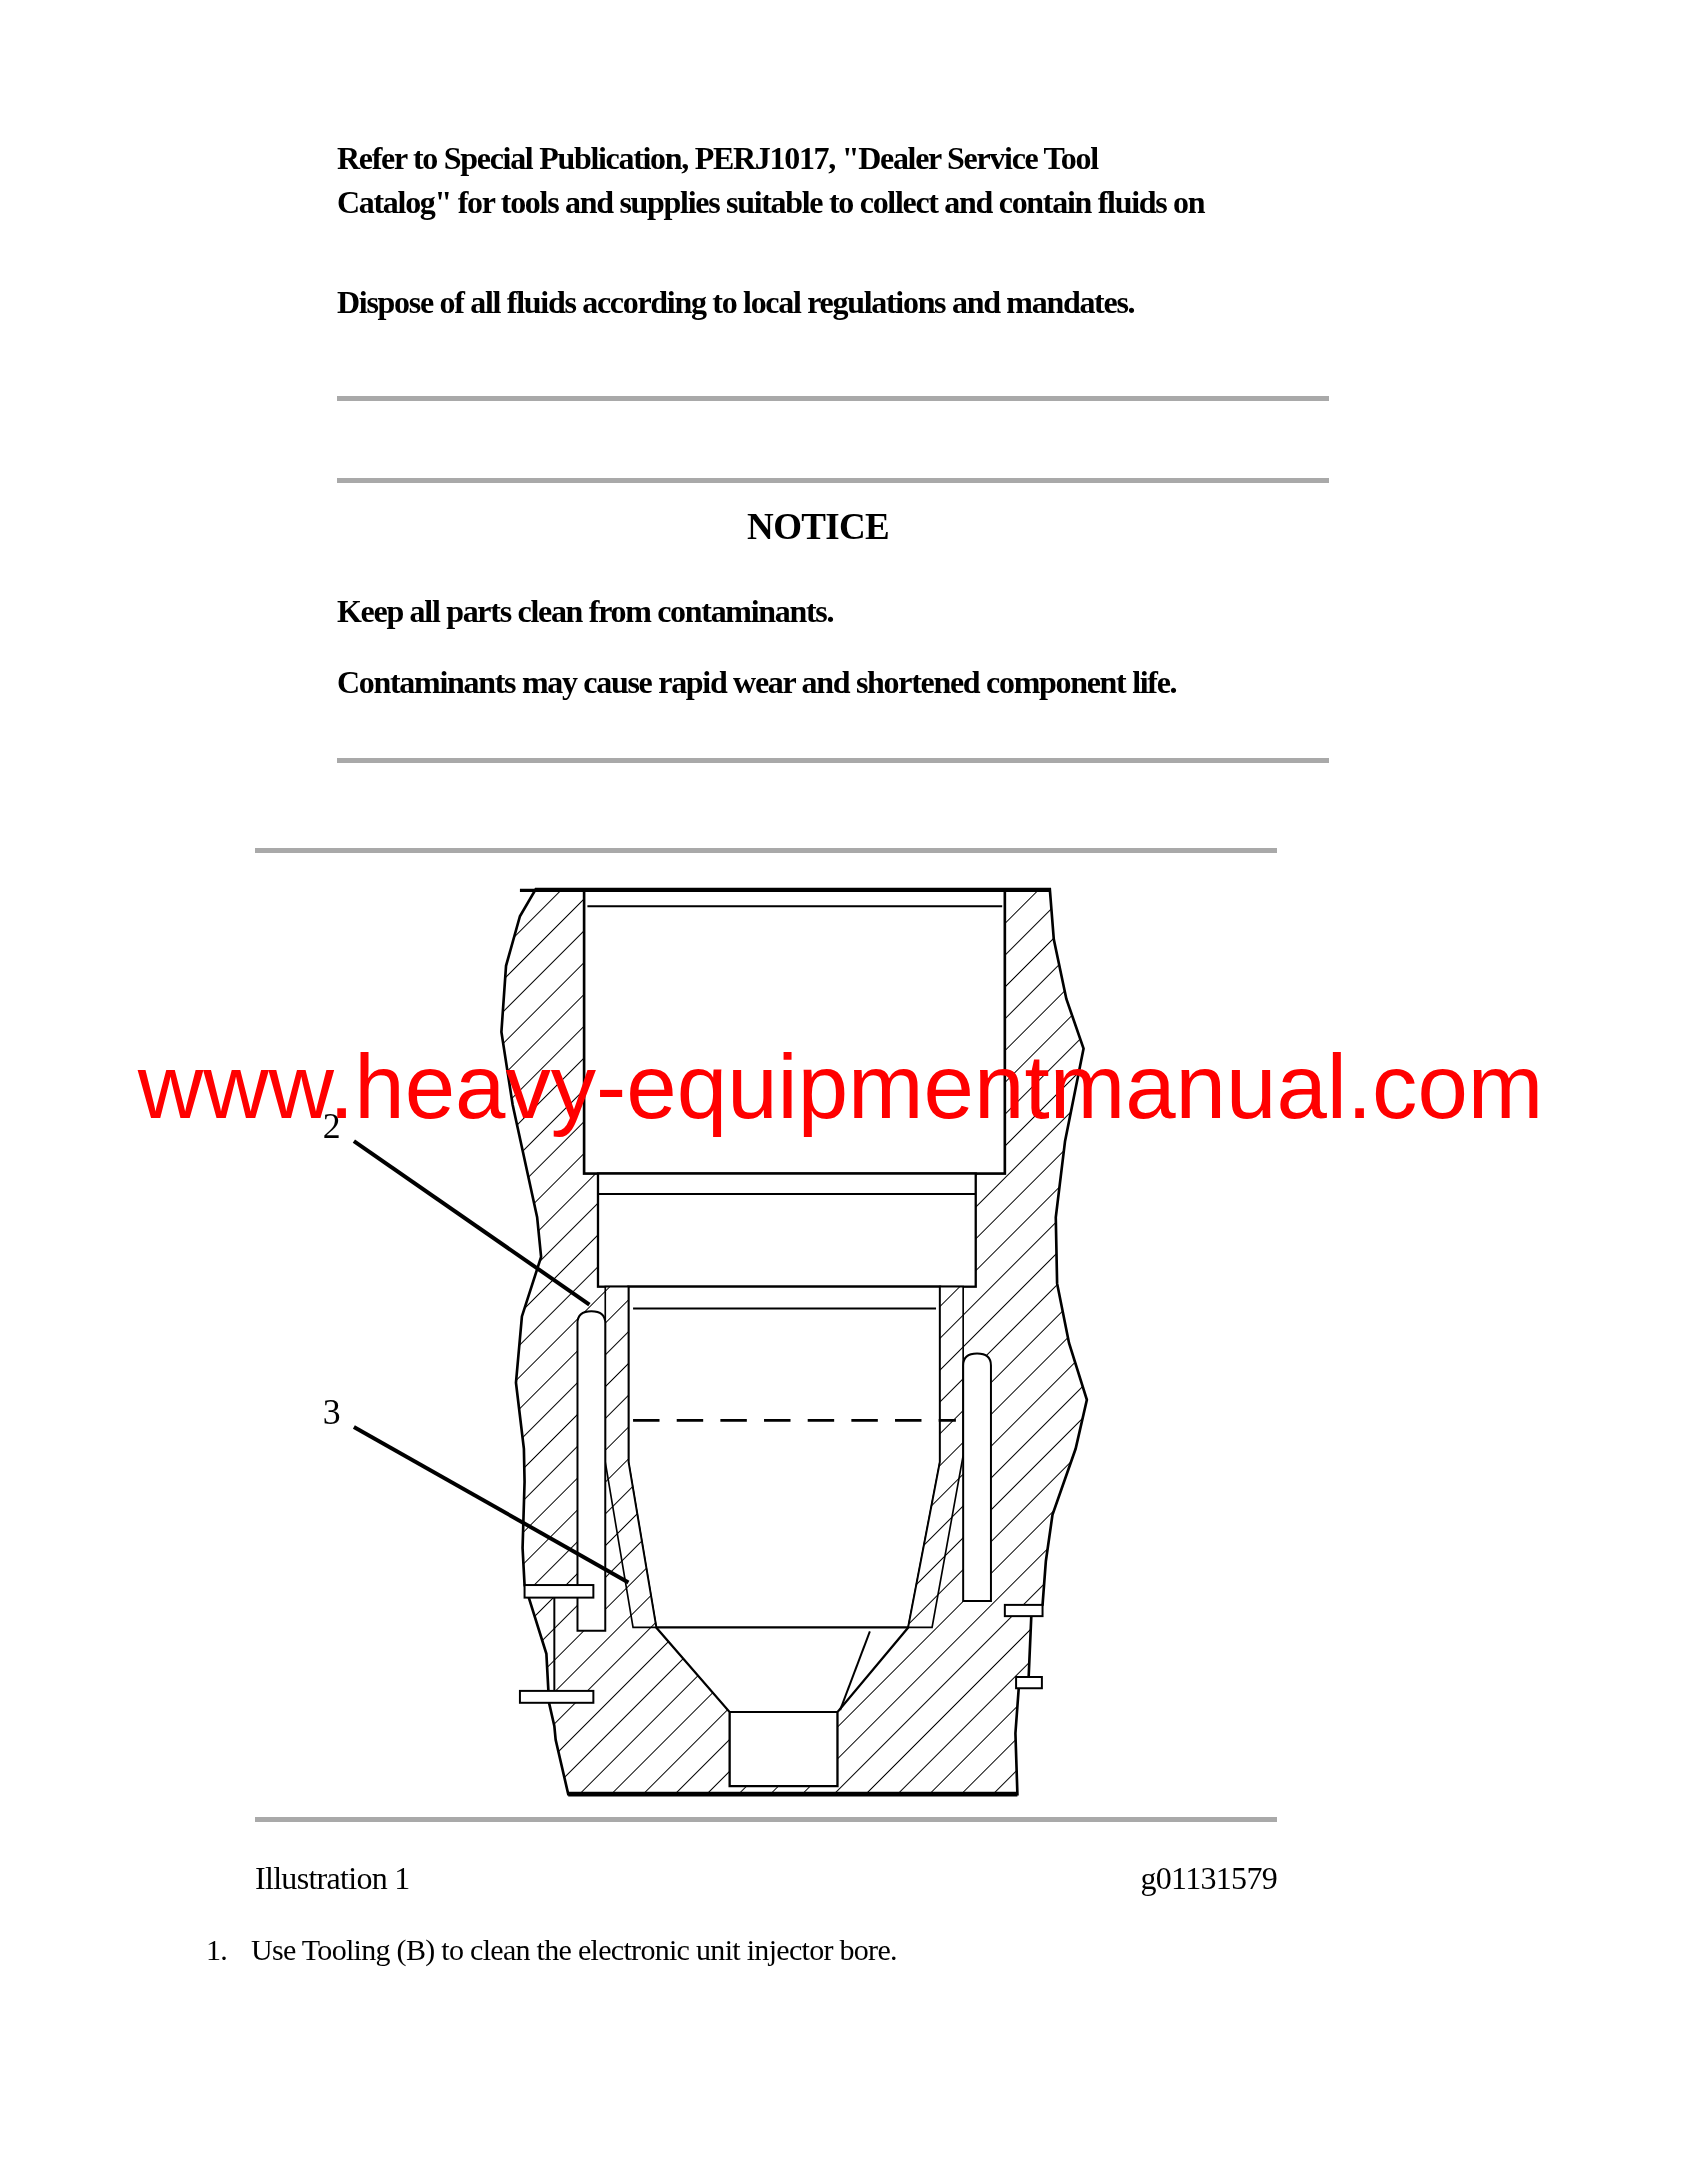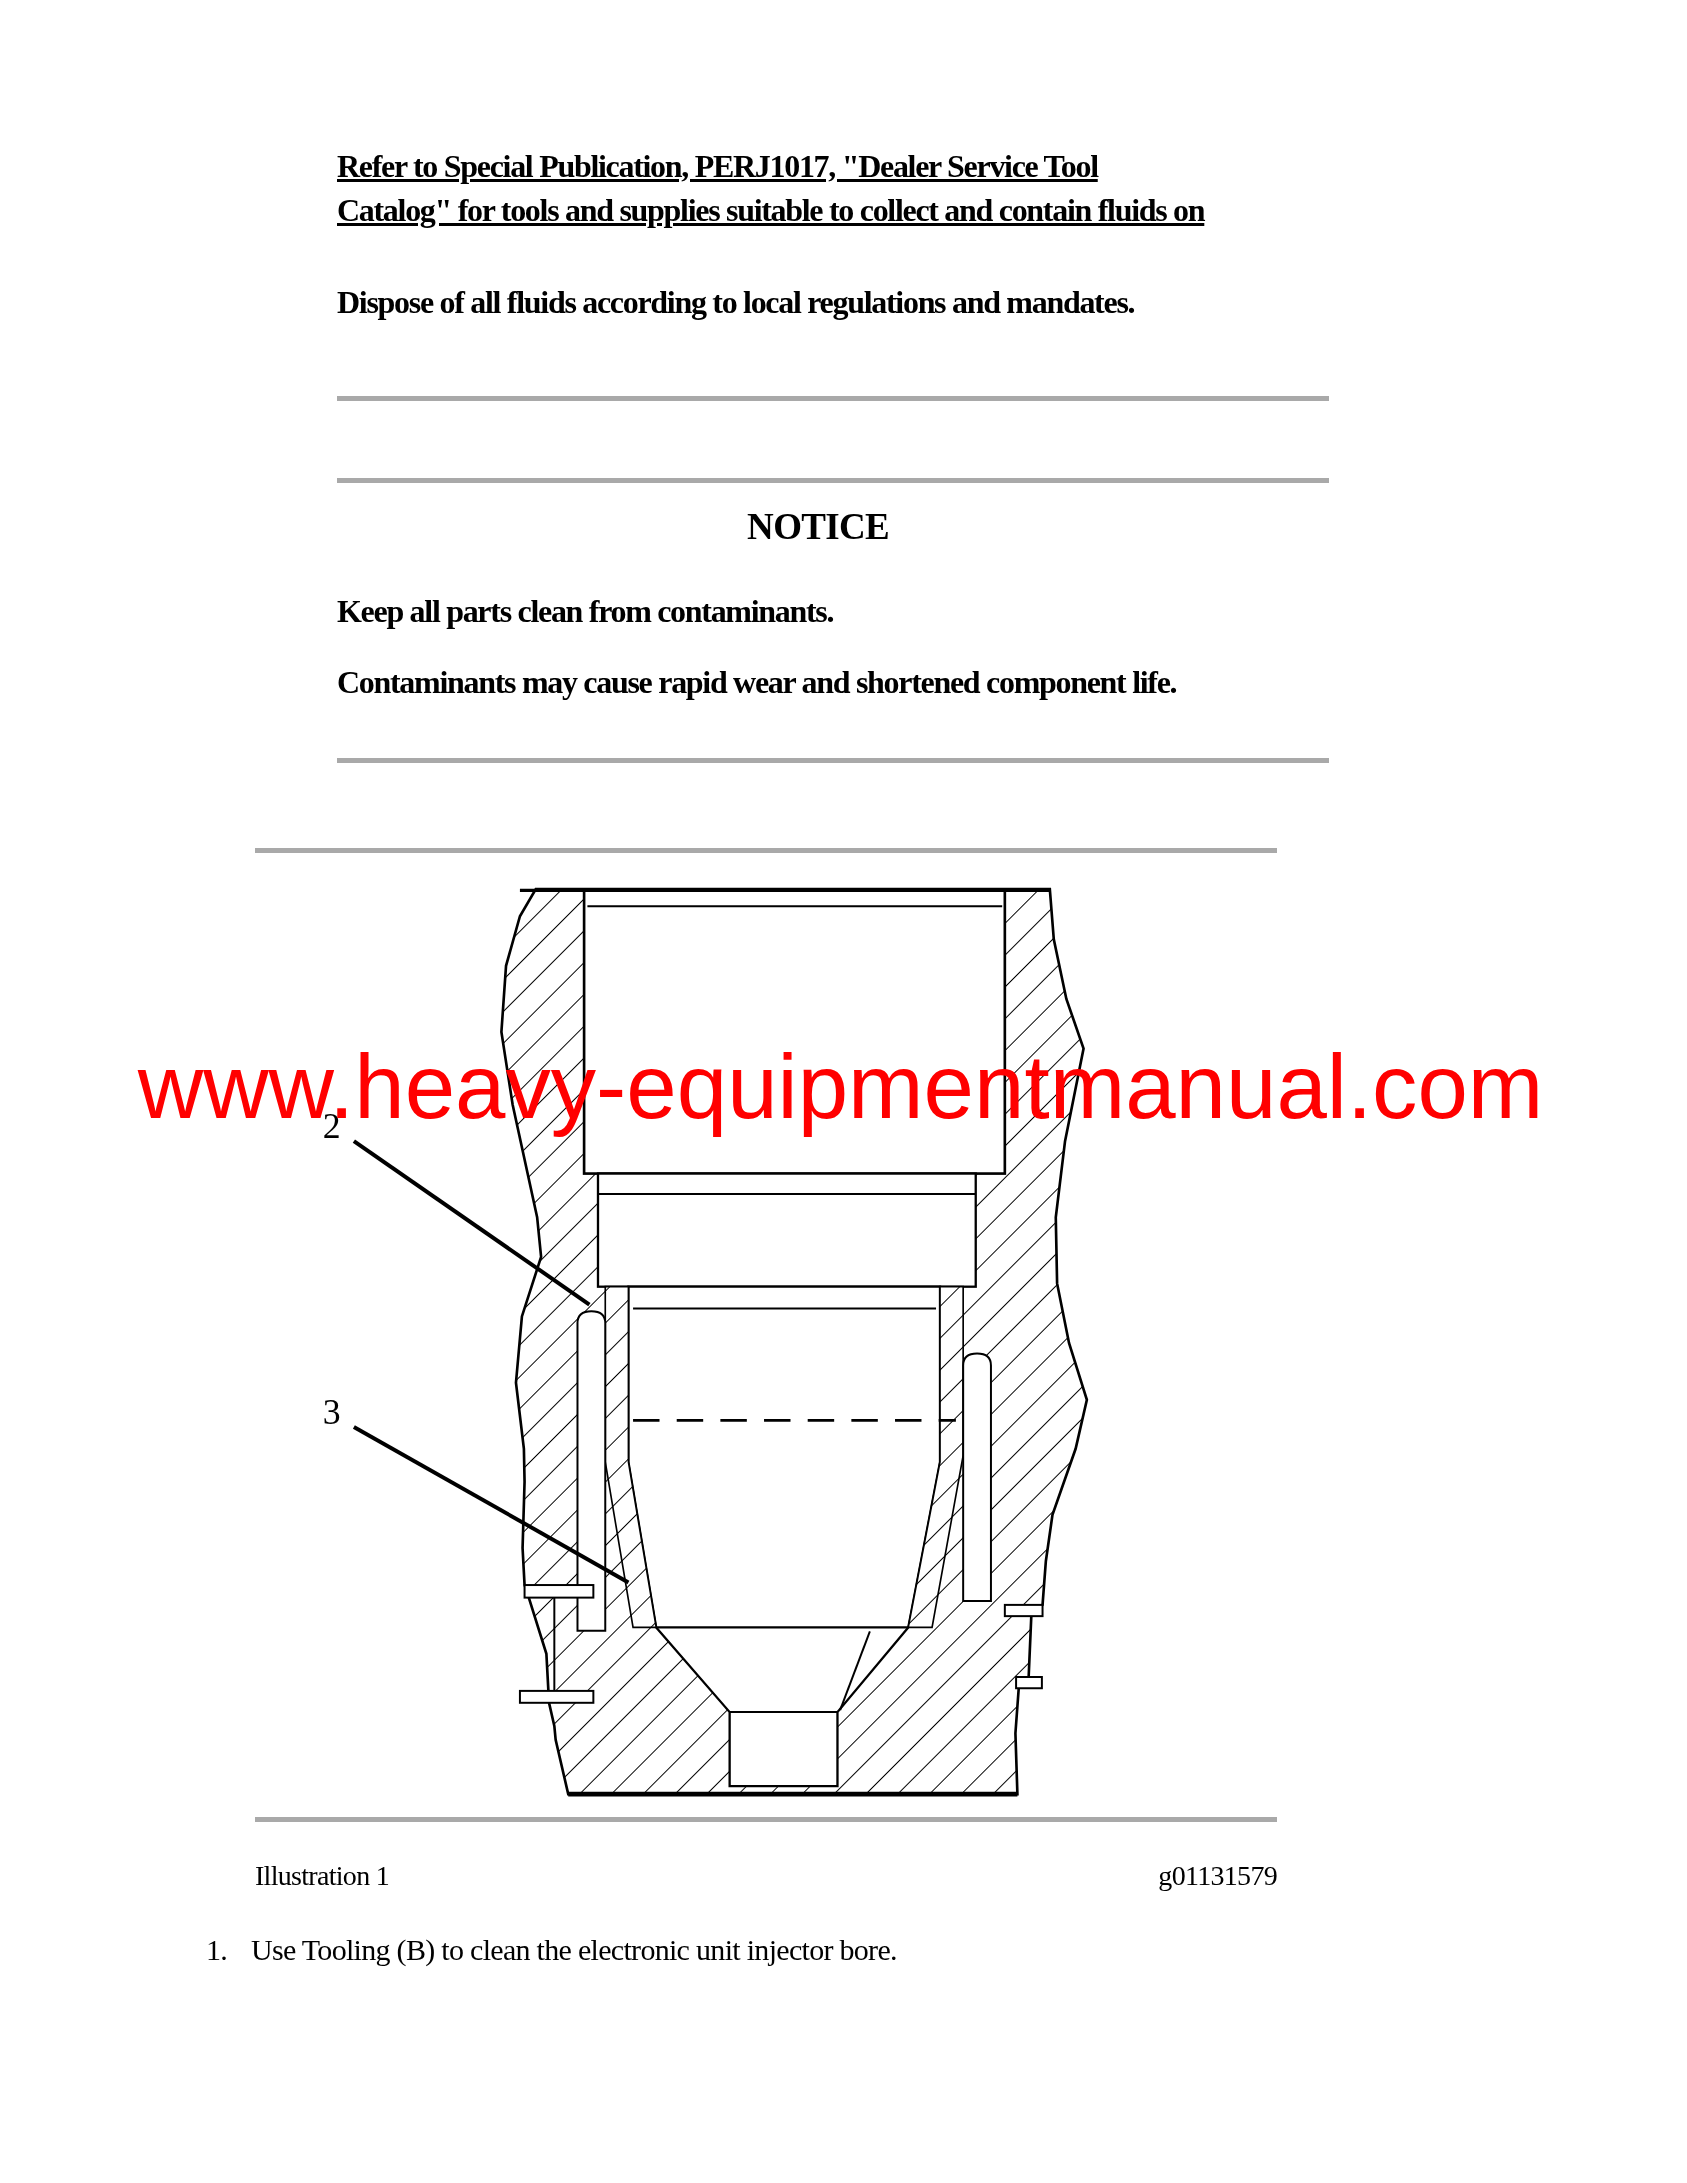--- a/index.html
+++ b/index.html
@@ -35,21 +35,21 @@
     text-align:center;
     font-weight:bold;
     font-size:37px;
     letter-spacing:-0.7px;
   }
   .caption-row{
     position:absolute;
     left:255px;width:1022px;
     display:flex;
     justify-content:space-between;
-    font-size:28px;
+    font-size:32px;
     letter-spacing:-0.7px;
   }
   .step{
     position:absolute;
     left:206px;
     font-size:30px;
     letter-spacing:-0.7px;
     white-space:nowrap;
   }
   .step .num{display:inline-block;width:45px;}
@@ -62,21 +62,21 @@
     font-family:"Liberation Serif","DejaVu Serif",serif;
     font-size:54px;
     fill:#000;
   }
 </style>
 </head>
 <body>
 
 <div class="page">
 
-  <div class="abs boldpara" style="left:337px;top:144px;text-decoration:underline;">
+  <div class="abs boldpara" style="left:337px;top:136px;">
     <div>Refer to Special Publication, PERJ1017, "Dealer Service Tool</div>
     <div>Catalog" for tools and supplies suitable to collect and contain fluids on</div>
   </div>
 
   <div class="abs boldpara" style="left:337px;top:280px;">Dispose of all fluids according to local regulations and mandates.</div>
 
   <div class="rule" style="left:337px;top:396px;width:992px;"></div>
   <div class="rule" style="left:337px;top:478px;width:992px;"></div>
 
   <div class="notice-title" style="top:505px;">NOTICE</div>

